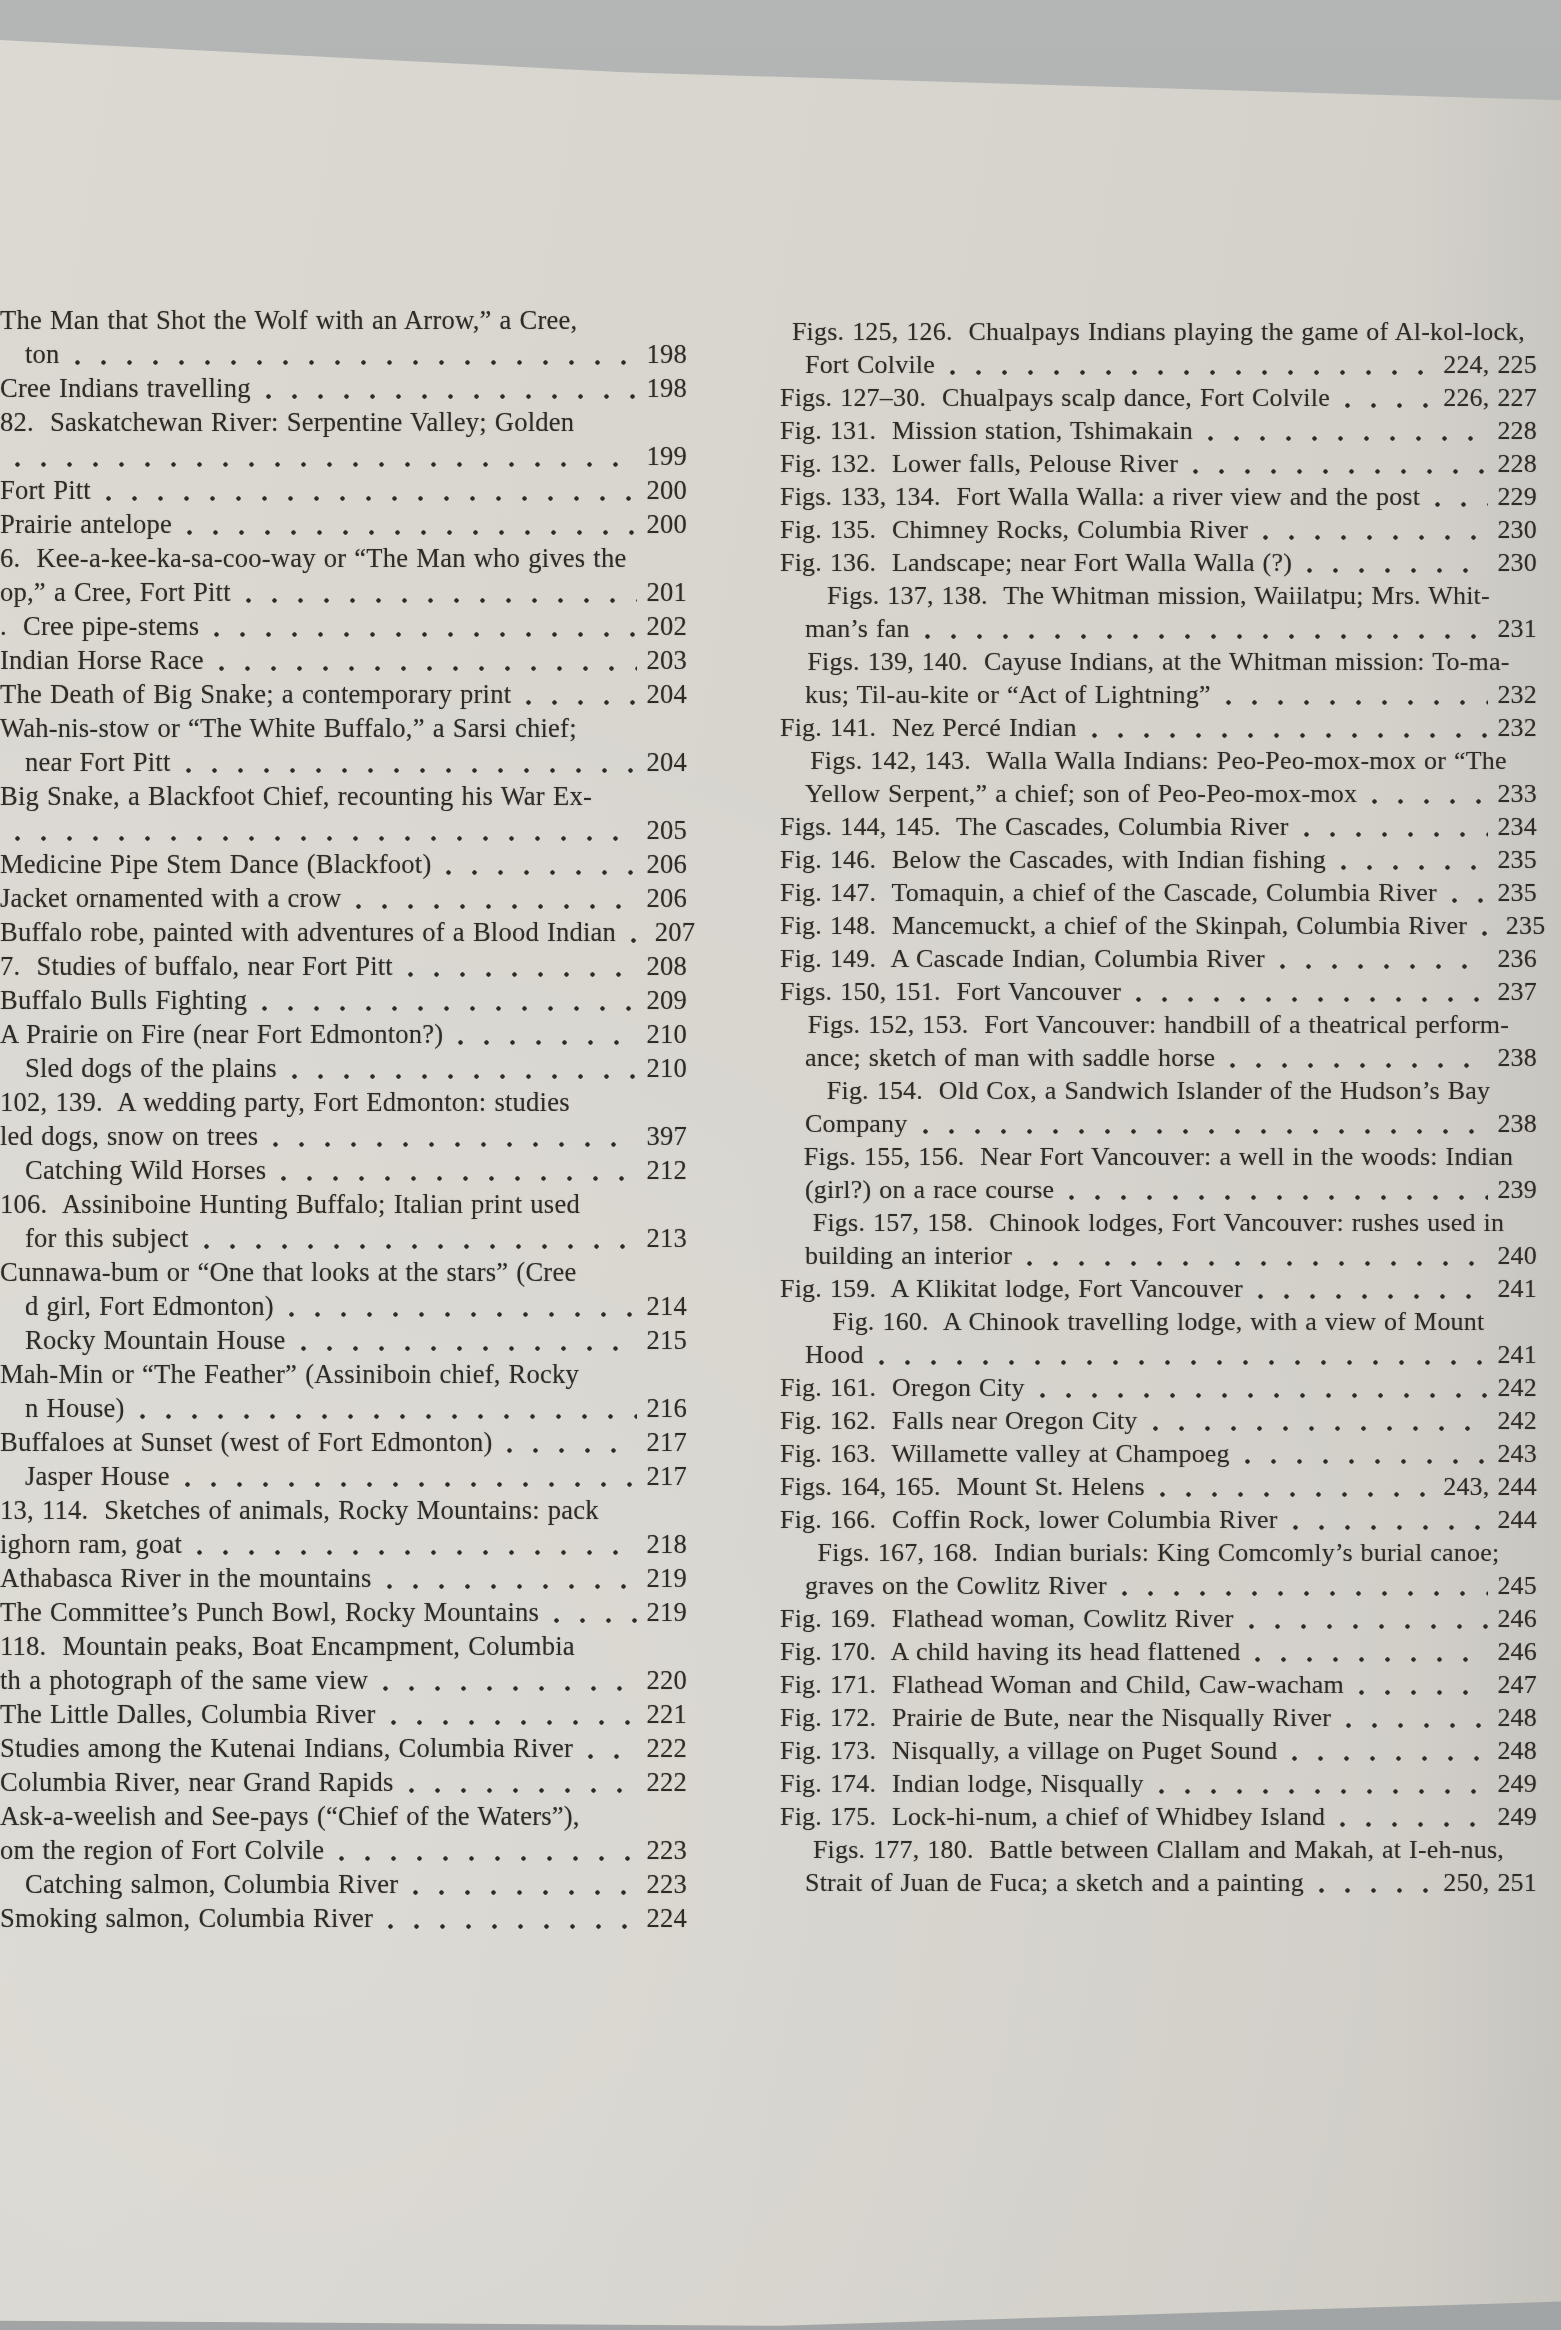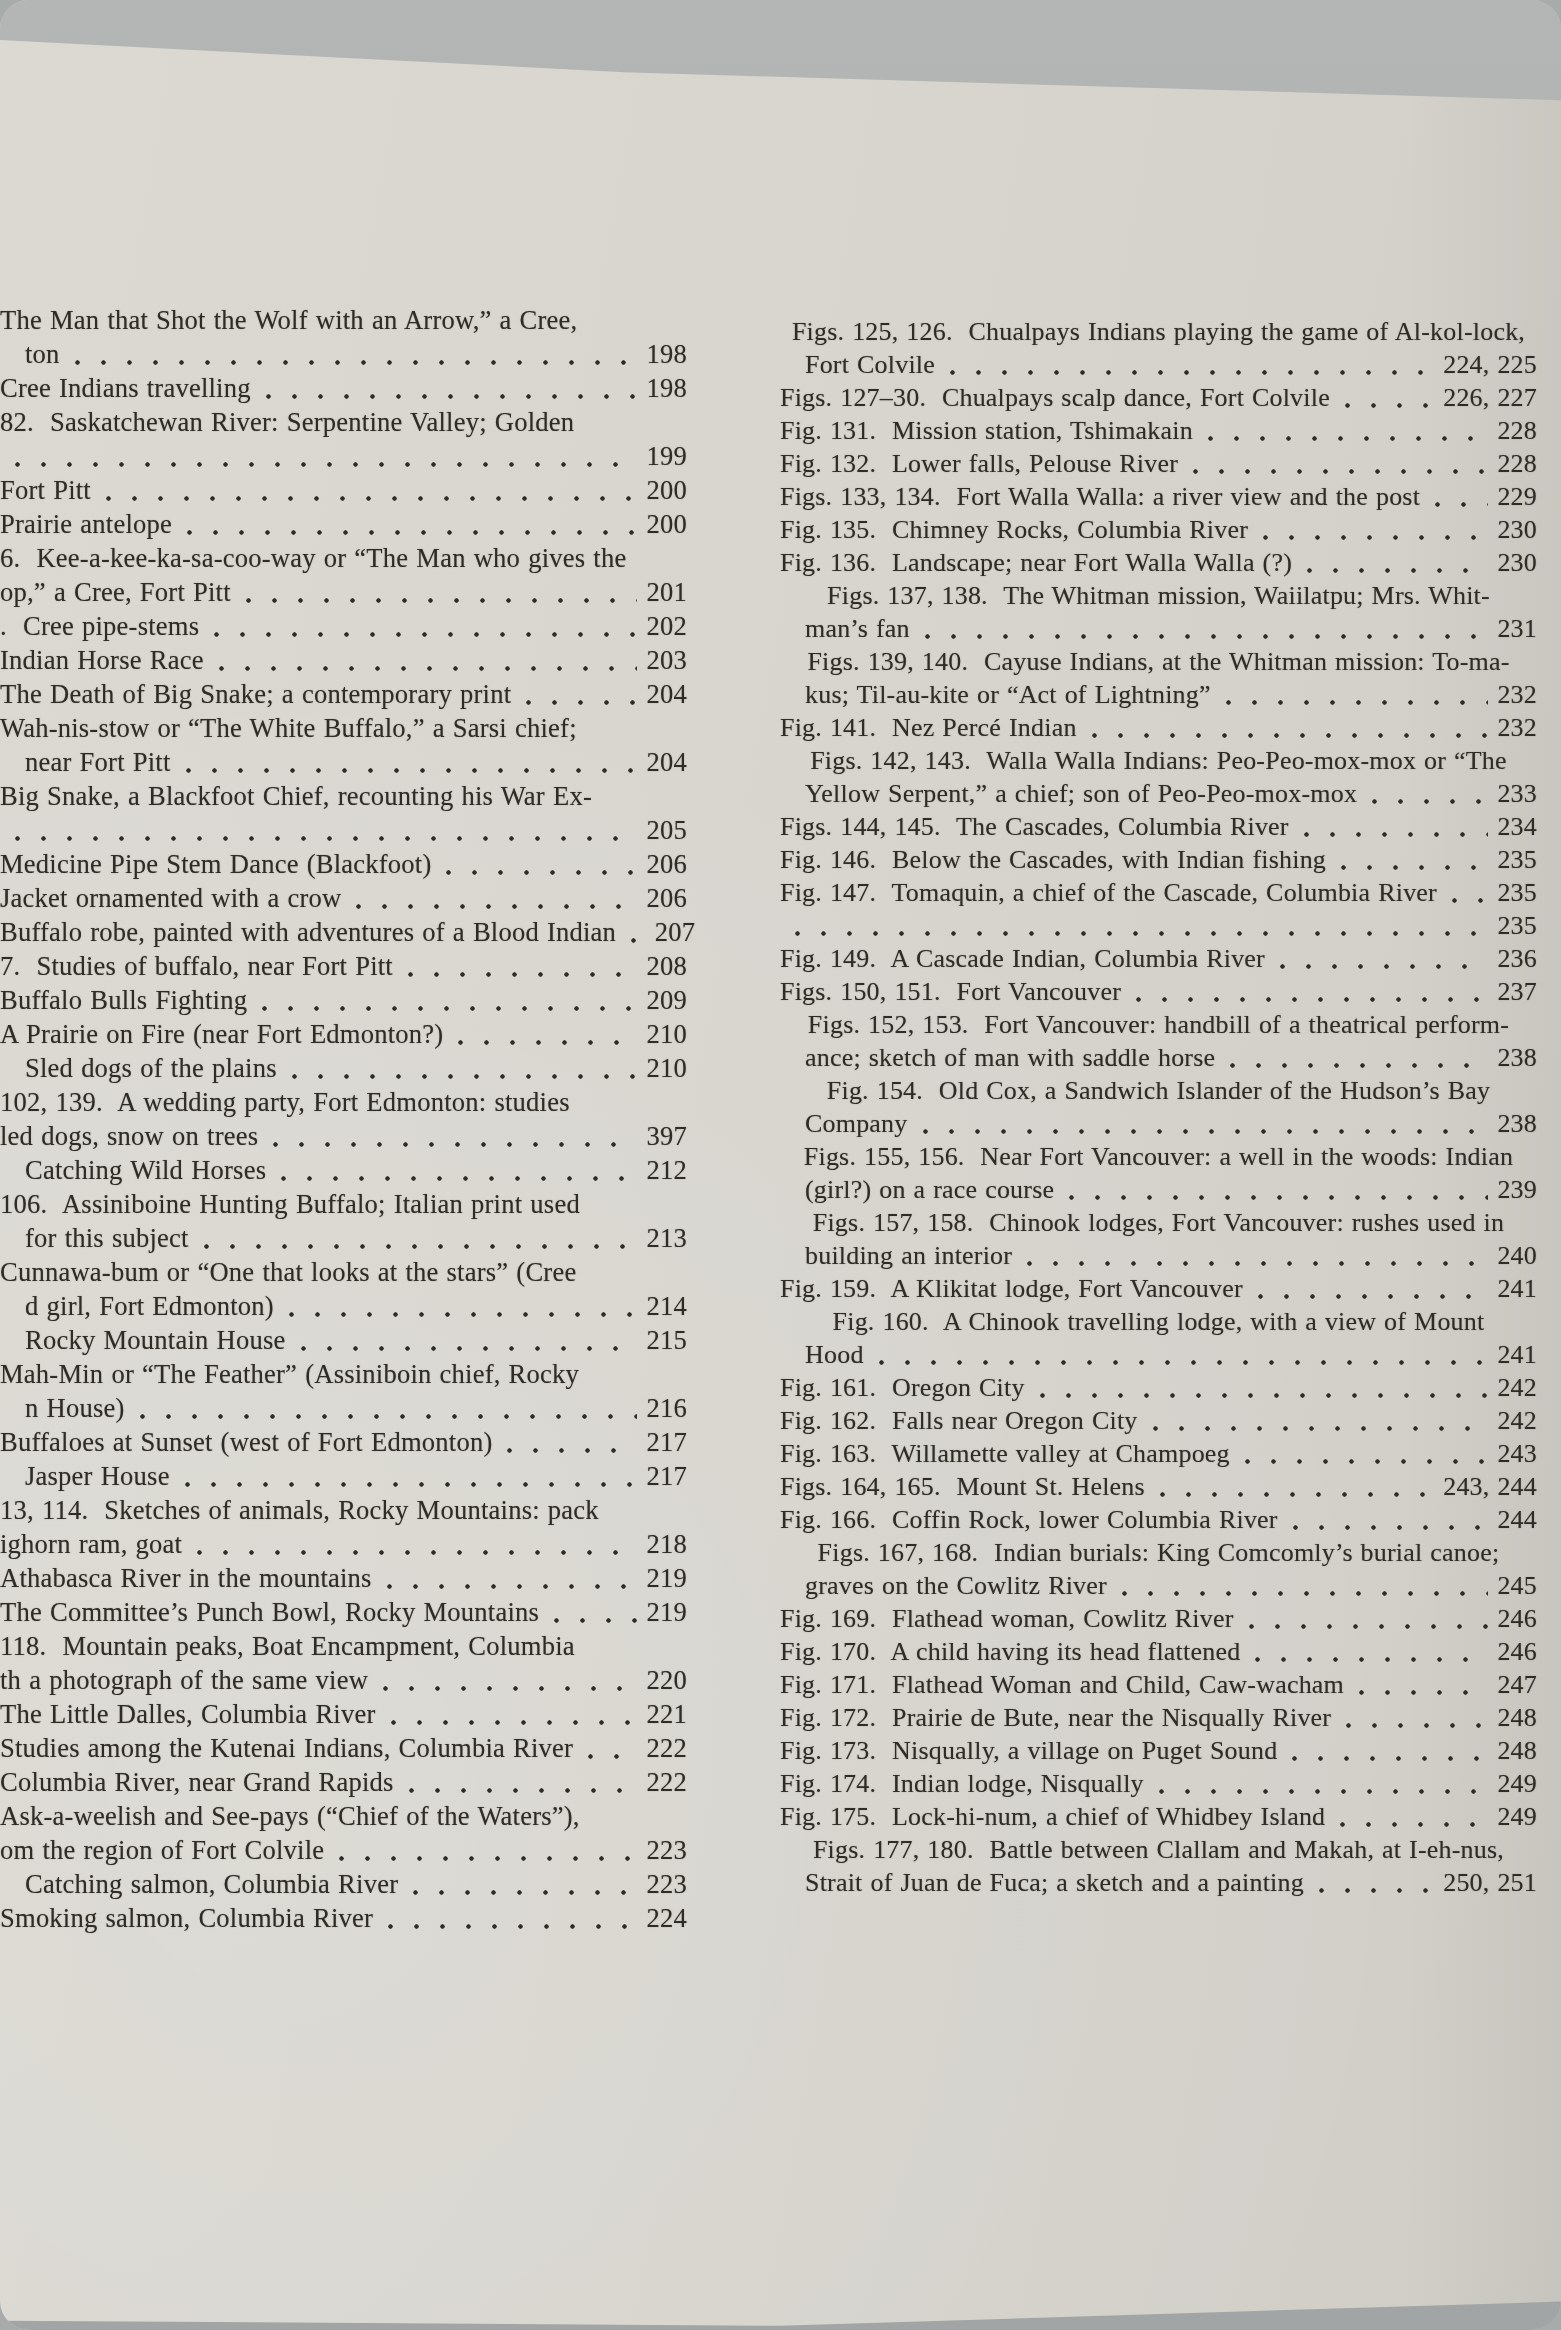--- a/index.html
+++ b/index.html
@@ -1,21 +1,21 @@
 <!DOCTYPE html>
 <html style="--ink: #2f2c26;font-size:12.3px"><head>
 <meta charset="utf-8">
 <style>
   html,body{margin:0;padding:0;}
   body{
     width:1561px;height:2330px;overflow:hidden;
     font-family:"Liberation Serif","DejaVu Serif",serif;
     background:#a7abaa;
   }
-  #photo{position:absolute;inset:0;overflow:hidden;border-radius:29px;}
+  #photo{position:absolute;inset:0;overflow:hidden;}
 
   
   #paper{
     position:absolute;inset:0;
     background:
       linear-gradient(90deg, rgba(0,0,0,0) 90%, rgba(80,82,80,.07) 100%),
       radial-gradient(130% 90% at 18% 78%, rgba(255,255,255,.10), rgba(255,255,255,0) 60%),
       linear-gradient(100deg, #dbd9d2 0%, #d7d5ce 48%, #cfcdc6 100%);
   }
 
@@ -436,20 +436,21 @@
     <span class="pg">235</span>
   </div>
 
   <div class="row">
     <span class="txt">Fig. 147.  Tomaquin, a chief of the Cascade, Columbia River</span>
     <span class="leader"></span>
     <span class="pg">235</span>
   </div>
 
   <div class="row">
+    <span class="txt">Fig. 148.  Mancemuckt, a chief of the Skinpah, Columbia River</span>
     <span class="leader"></span>
     <span class="pg">235</span>
   </div>
 
   <div class="row">
     <span class="txt">Fig. 149.  A Cascade Indian, Columbia River</span>
     <span class="leader"></span>
     <span class="pg">236</span>
   </div>
 

